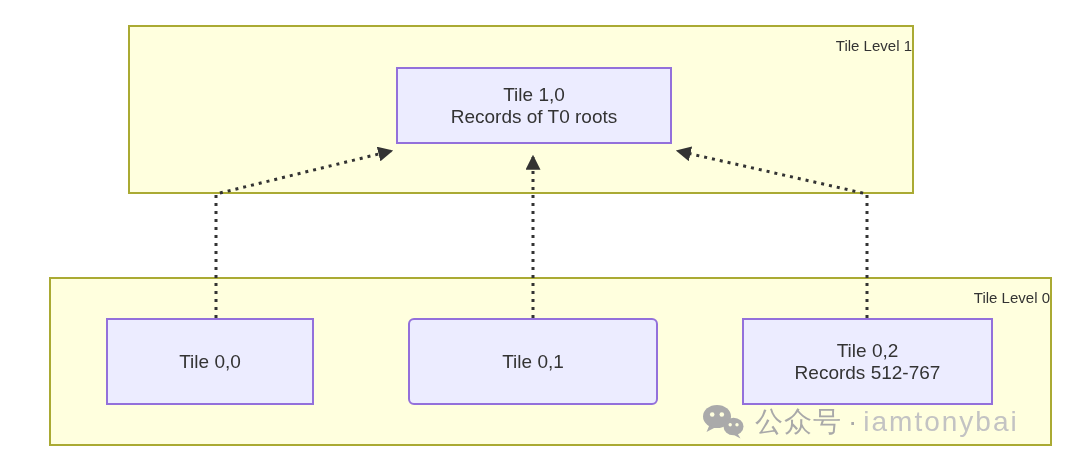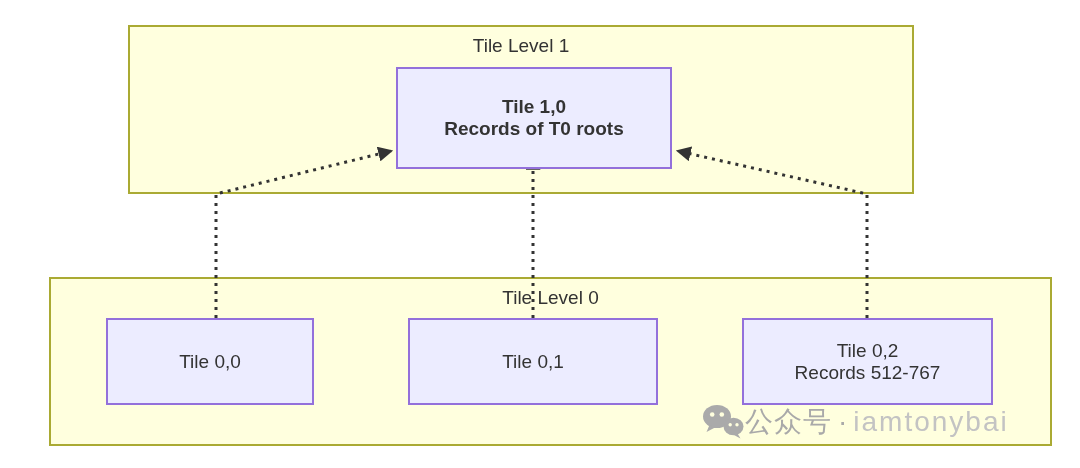--- a/index.html
+++ b/index.html
@@ -30,41 +30,41 @@
     position: absolute;
     background: var(--cluster-fill);
     border: 2px solid var(--cluster-border);
   }
   .cluster-level1 { left: 128px; top: 25px; width: 786px; height: 169px; }
   .cluster-level0 { left: 49px;  top: 277px; width: 1003px; height: 169px; }
   .cluster-label {
     position: absolute;
     left: 0; top: 8px;
     width: 100%;
-    text-align: center;
-    font-size: 19px;
+    text-align: right;
+    font-size: 15px;
     line-height: 22px;
     color: var(--text);
   }
   .node {
     position: absolute;
     background: var(--node-fill);
     border: 2px solid var(--node-border);
     display: flex;
     flex-direction: column;
     justify-content: center;
     align-items: center;
     text-align: center;
     font-size: 19px;
     line-height: 22px;
     color: var(--text);
   }
-  .node-tile10 { left: 396px; top: 67px;  width: 276px; height: 102px; font-weight: bold; }
+  .node-tile10 { left: 396px; top: 67px;  width: 276px; height: 77px; }
   .node-tile00 { left: 106px; top: 318px; width: 208px; height: 87px; }
-  .node-tile01 { left: 408px; top: 318px; width: 250px; height: 87px; }
+  .node-tile01 { left: 408px; top: 318px; width: 250px; height: 87px; border-radius: 6px; }
   .node-tile02 { left: 742px; top: 318px; width: 251px; height: 87px; text-align: right; }
   .edges {
     position: absolute;
     left: 0; top: 0;
     width: 1080px; height: 468px;
     pointer-events: none;
   }
   .edge {
     fill: none;
     stroke: var(--arrow);
@@ -72,20 +72,21 @@
     stroke-dasharray: 3 5;
   }
   .arrowhead { fill: var(--arrow); }
   .watermark {
     position: absolute;
     left: 701px;
     top: 403px;
     height: 38px;
     display: flex;
     align-items: flex-end;
+    gap: 10px;
   }
   .watermark-icon { width: 44px; height: 38px; }
   .watermark-text {
     font-size: 28px;
     white-space: nowrap;
   }
   .wm-cn  { color: var(--watermark-cn); letter-spacing: 1px; }
   .wm-sep { color: var(--watermark-cn); margin: 0 6px; }
   .wm-en  { color: var(--watermark-en); letter-spacing: 2px; }
 </style>

